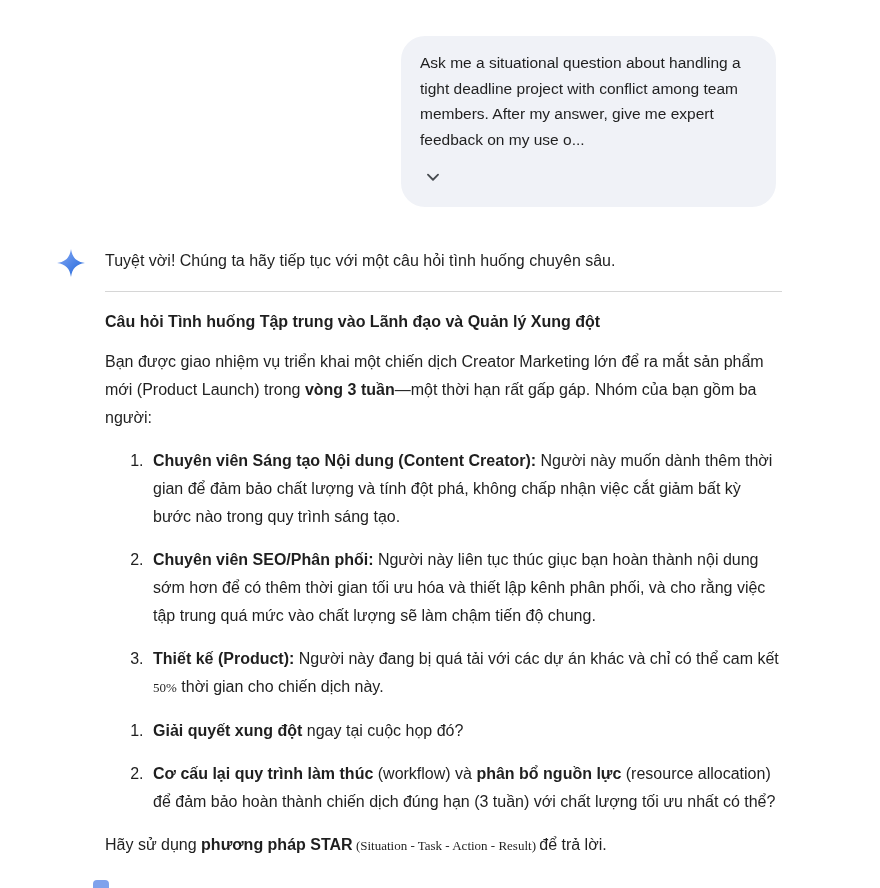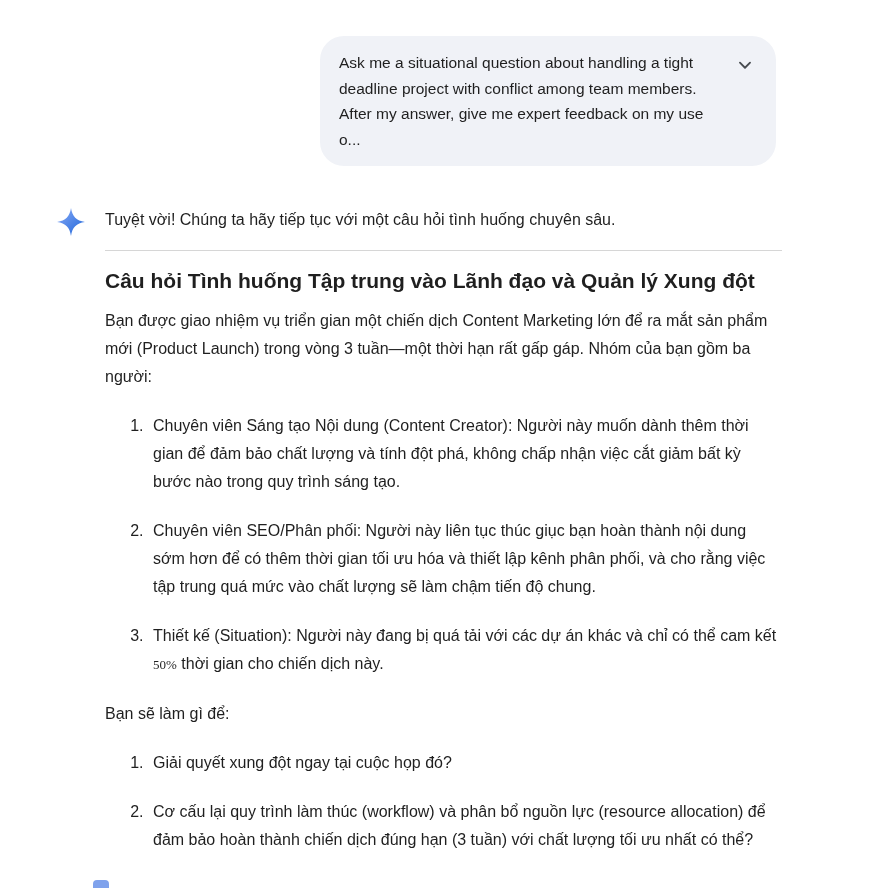--- a/index.html
+++ b/index.html
@@ -3,40 +3,40 @@
 <meta charset="utf-8">
 <style>
   * { margin: 0; padding: 0; box-sizing: border-box; }
   html, body { width: 880px; height: 888px; overflow: hidden; background: #ffffff; }
   body { font-family: "Liberation Sans", "DejaVu Sans", sans-serif; color: #1f1f1f; position: relative; }
 
   
   .bubble-row { display: flex; justify-content: flex-end; padding: 36px 104px 0 0; }
   .user-bubble {
     background: #f0f2f7; border-radius: 24px; padding: 14px 18px 14px 19px;
-    width: 456px; display: flex; align-items: flex-start; gap: 10px;
+    width: 375px; display: flex; align-items: flex-start; gap: 10px; flex-direction: column;
   }
   .user-bubble .msg { flex: 1; font-size: 15.5px; line-height: 25.5px; color: #1f1f1f; }
   .collapse-btn {
     background: none; border: none; cursor: pointer; padding: 2px; margin-top: 2px;
     display: flex; align-items: center; justify-content: center;
   }
 
   
   .response { display: flex; align-items: flex-start; margin: 40px 98px 0 56px; }
   .spark-col { width: 33px; flex: 0 0 33px; margin-right: 16px; padding-top: 1px; }
   .content { flex: 1; font-size: 16px; line-height: 28px; }
 
   .content p { margin: 12px 0; }
   .content p.intro { margin-top: 0; }
-  .content h3 { font-size: 21px; line-height: 28px; font-weight: 700; margin: 12px 0; }
+  .content h3 { font-size: 16px; line-height: 28px; font-weight: 700; margin: 12px 0; }
   hr.divider { border: none; border-top: 1px solid #d6d6d6; margin: 16px 0; }
   .content ol { margin: 12px 0; padding-left: 43px; }
-  .content li { margin: 21px 0; padding-left: 5px; }
-  b { font-weight: 400; }
+  .content li { margin: 15px 0; padding-left: 5px; }
+  b { font-weight: 700; }
   .math { font-family: "Liberation Serif", "DejaVu Serif", serif; font-size: 13px; }
 
   
   .cutoff { position: absolute; left: 93px; bottom: 0; width: 16px; height: 8px;
             background: #7fa2ec; border-radius: 4px 4px 0 0; }
 </style>
 </head>
 <body>
 
 <div class="bubble-row">
@@ -65,33 +65,33 @@
     </svg>
   </div>
 
   <div class="content">
     <p class="intro">Tuyệt vời! Chúng ta hãy tiếp tục với một câu hỏi tình huống chuyên sâu.</p>
 
     <hr class="divider">
 
     <h3>Câu hỏi Tình huống Tập trung vào Lãnh đạo và Quản lý Xung đột</h3>
 
-    <p><span>Bạn được giao nhiệm vụ triển gian một chiến dịch Content Marketing lớn để ra mắt sản phẩm mới (Product Launch) trong </span><b>vòng 3 tuần</b><span>—một thời hạn rất gấp gáp. Nhóm của bạn gồm ba người:</span></p>
+    <p><span>Bạn được giao nhiệm vụ triển khai một chiến dịch Creator Marketing lớn để ra mắt sản phẩm mới (Product Launch) trong </span><b>vòng 3 tuần</b><span>—một thời hạn rất gấp gáp. Nhóm của bạn gồm ba người:</span></p>
 
     <ol>
       <li><b>Chuyên viên Sáng tạo Nội dung (Content Creator):</b><span> Người này muốn dành thêm thời gian để đảm bảo chất lượng và tính đột phá, không chấp nhận việc cắt giảm bất kỳ bước nào trong quy trình sáng tạo.</span></li>
       <li><b>Chuyên viên SEO/Phân phối:</b><span> Người này liên tục thúc giục bạn hoàn thành nội dung sớm hơn để có thêm thời gian tối ưu hóa và thiết lập kênh phân phối, và cho rằng việc tập trung quá mức vào chất lượng sẽ làm chậm tiến độ chung.</span></li>
-      <li><b>Thiết kế (Situation):</b><span> Người này đang bị quá tải với các dự án khác và chỉ có thể cam kết </span><span class="math">50%</span><span> thời gian cho chiến dịch này.</span></li>
+      <li><b>Thiết kế (Product):</b><span> Người này đang bị quá tải với các dự án khác và chỉ có thể cam kết </span><span class="math">50%</span><span> thời gian cho chiến dịch này.</span></li>
     </ol>
 
 
-    <p><b>Bạn sẽ làm gì để:</b></p>
 
     <ol>
       <li><b>Giải quyết xung đột</b><span> ngay tại cuộc họp đó?</span></li>
       <li><b>Cơ cấu lại quy trình làm thúc</b><span> (workflow) và </span><b>phân bổ nguồn lực</b><span> (resource allocation) để đảm bảo hoàn thành chiến dịch đúng hạn (3 tuần) với chất lượng tối ưu nhất có thể?</span></li>
     </ol>
 
+    <p><span>Hãy sử dụng </span><b>phương pháp STAR</b><span class="math"> (Situation - Task - Action - Result) </span><span>để trả lời.</span></p>
 
   </div>
 </div>
 
 <div class="cutoff"></div>
 
 </body></html>

